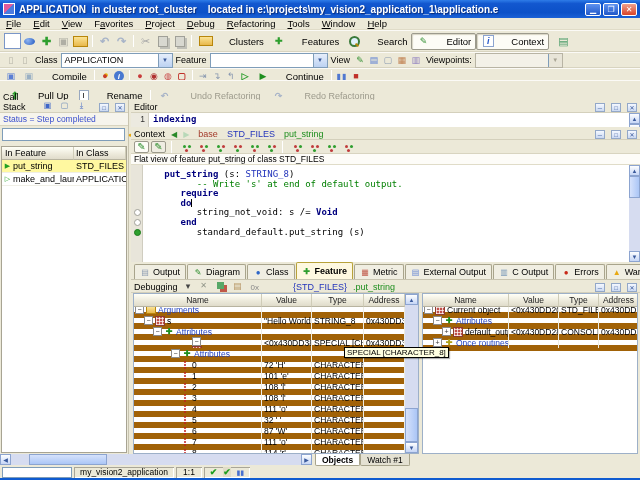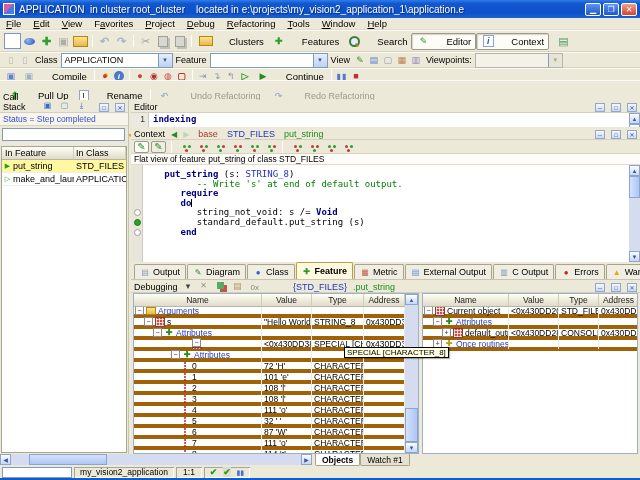--- a/index.html
+++ b/index.html
@@ -5,21 +5,21 @@
   *{box-sizing:border-box;margin:0;padding:0;cursor:default}
   html,body{width:640px;height:480px;overflow:hidden}
   body{font-family:"Liberation Sans",sans-serif;font-size:10px;background:#ECE9D8;position:relative}
   u{text-decoration:underline}
 
   
   .titlebar{position:absolute;left:0;top:0;right:0;height:18px;display:flex;align-items:center;padding:0 3px;
     background:linear-gradient(180deg,#2E7CE8 0%,#1257CF 20%,#0C51C8 70%,#1B61D6 100%);color:#fff}
   .app-icon{width:12px;height:12px;margin-right:4px;flex:none;border:1px solid #fff;
     background:linear-gradient(135deg,#E05A9C 0 50%,#4C7CE0 50% 100%)}
-  .title-text{font-weight:normal;font-size:10px;white-space:pre;overflow:hidden;text-overflow:ellipsis;flex:1;
+  .title-text{font-weight:bold;font-size:10px;white-space:pre;overflow:hidden;text-overflow:ellipsis;flex:1;
     text-shadow:1px 1px 1px #0A2C7A}
   .winbtn{width:16px;height:13px;margin-left:2px;flex:none;border:1px solid #fff;border-radius:2px;
     display:flex;align-items:center;justify-content:center;font-size:8px;color:#fff;
     background:linear-gradient(180deg,#5E92F0,#2057C8)}
   .winbtn.close{background:linear-gradient(180deg,#F0A08C,#D8442A)}
 
   
   .menubar{position:absolute;left:0;top:18px;right:0;height:12px;background:#ECE9D8;display:flex;align-items:center;
     border-bottom:1px solid #E0DCC8;font-size:9.5px}
   .menu-item{padding:0 6px;color:#000}
@@ -182,21 +182,21 @@
   .ref-feature{color:#1E8E1E;font-size:9px}
   .debug-grids{position:absolute;left:2px;top:13px;right:2px;bottom:0;display:flex}
   .grid{position:relative;background:#fff;border:1px solid #9DB0C8;overflow:hidden}
   .grid.left{width:286px}
   .grid.right{flex:1;margin-left:3px}
   .ghrow{display:flex;height:13px}
   .gh{background:linear-gradient(#FFFFF7,#ECE9DA 60%,#E0DCCB);border-right:1px solid #CFCCB8;border-bottom:1px solid #B8B4A0;
     font-size:8.5px;display:flex;align-items:center;justify-content:center;color:#222;flex:none;overflow:hidden}
   .grid-rows{position:absolute;left:0;top:13px;right:0;bottom:0;overflow:hidden}
   .grid.left .grid-rows{right:13px}
-  .grid-row{display:flex;align-items:center;height:11px;border-bottom:4px solid #a16207;font-size:8.5px}
+  .grid-row{display:flex;align-items:center;height:11px;border-bottom:6px solid #a16207;font-size:8.5px}
   .gc{flex:none;overflow:hidden;white-space:nowrap;border-right:1px solid #EDECE3;height:11px;display:flex;align-items:center;padding:0 2px}
   .gc.namec{padding:0 1px}
   .glabel.blue{color:#1F3FBF}
   .exp{width:9px;height:9px;border:1px solid #8B8B8B;background:#fff;font-size:7px;line-height:7px;text-align:center;color:#333;flex:none;margin-right:2px}
   .gi{width:10px;height:10px;flex:none;margin-right:2px;display:inline-flex;align-items:center;justify-content:center}
   .gi-arguments-folder::before{content:"";width:9px;height:6px;background:linear-gradient(#FBE394,#E8B84C);border:1px solid #B8860B}
   .gi-object::before{content:"";width:8px;height:8px;border:1px solid #8E3B2E;background:
     repeating-linear-gradient(0deg,rgba(255,255,255,.7) 0 1px,transparent 1px 3px),
     repeating-linear-gradient(90deg,rgba(255,255,255,.7) 0 1px,transparent 1px 3px),#C0504A}
   .gi-attributes::before{content:"✚";color:#1F8F1F;font-weight:bold;font-size:8px}
@@ -453,22 +453,22 @@
       </div>
       <div class="ctx-caption">Flat view of feature put_string of class STD_FILES</div>
       <div class="ctx-code">
         <div class="gut-strip"></div>
         <div id="ctx-lines">
             <div class="code-line"><span class="sf">   put_string </span><span class="sp">(s: </span><span class="sc">STRING_8</span><span class="sp">)</span></div>
             <div class="code-line"><span class="sm">         -- Write 's' at end of default output.</span></div>
             <div class="code-line"><span class="sp">      </span><span class="sk">require</span></div>
             <div class="code-line"><span class="sp">      </span><span class="sk">do</span><span class="caret"></span></div>
             <div class="code-line"><span class="mk hollow"></span><span class="sp">         string_not_void: s /= </span><span class="sk">Void</span></div>
+            <div class="code-line"><span class="mk hollow"></span><span class="sp">      </span><span class="sk">end</span></div>
             <div class="code-line"><span class="mk green"></span><span class="sp">         standard_default.put_string (s)</span></div>
-            <div class="code-line"><span class="mk hollow"></span><span class="sp">      </span><span class="sk">end</span></div>
           </div>
       </div>
       <div class="ctx-vs">
         <span class="sb-btn">▲</span>
         <span class="sb-thumb" style="height:22px"></span>
         <span style="flex:1"></span>
         <span class="sb-btn">▼</span>
       </div>
     </div>
 

